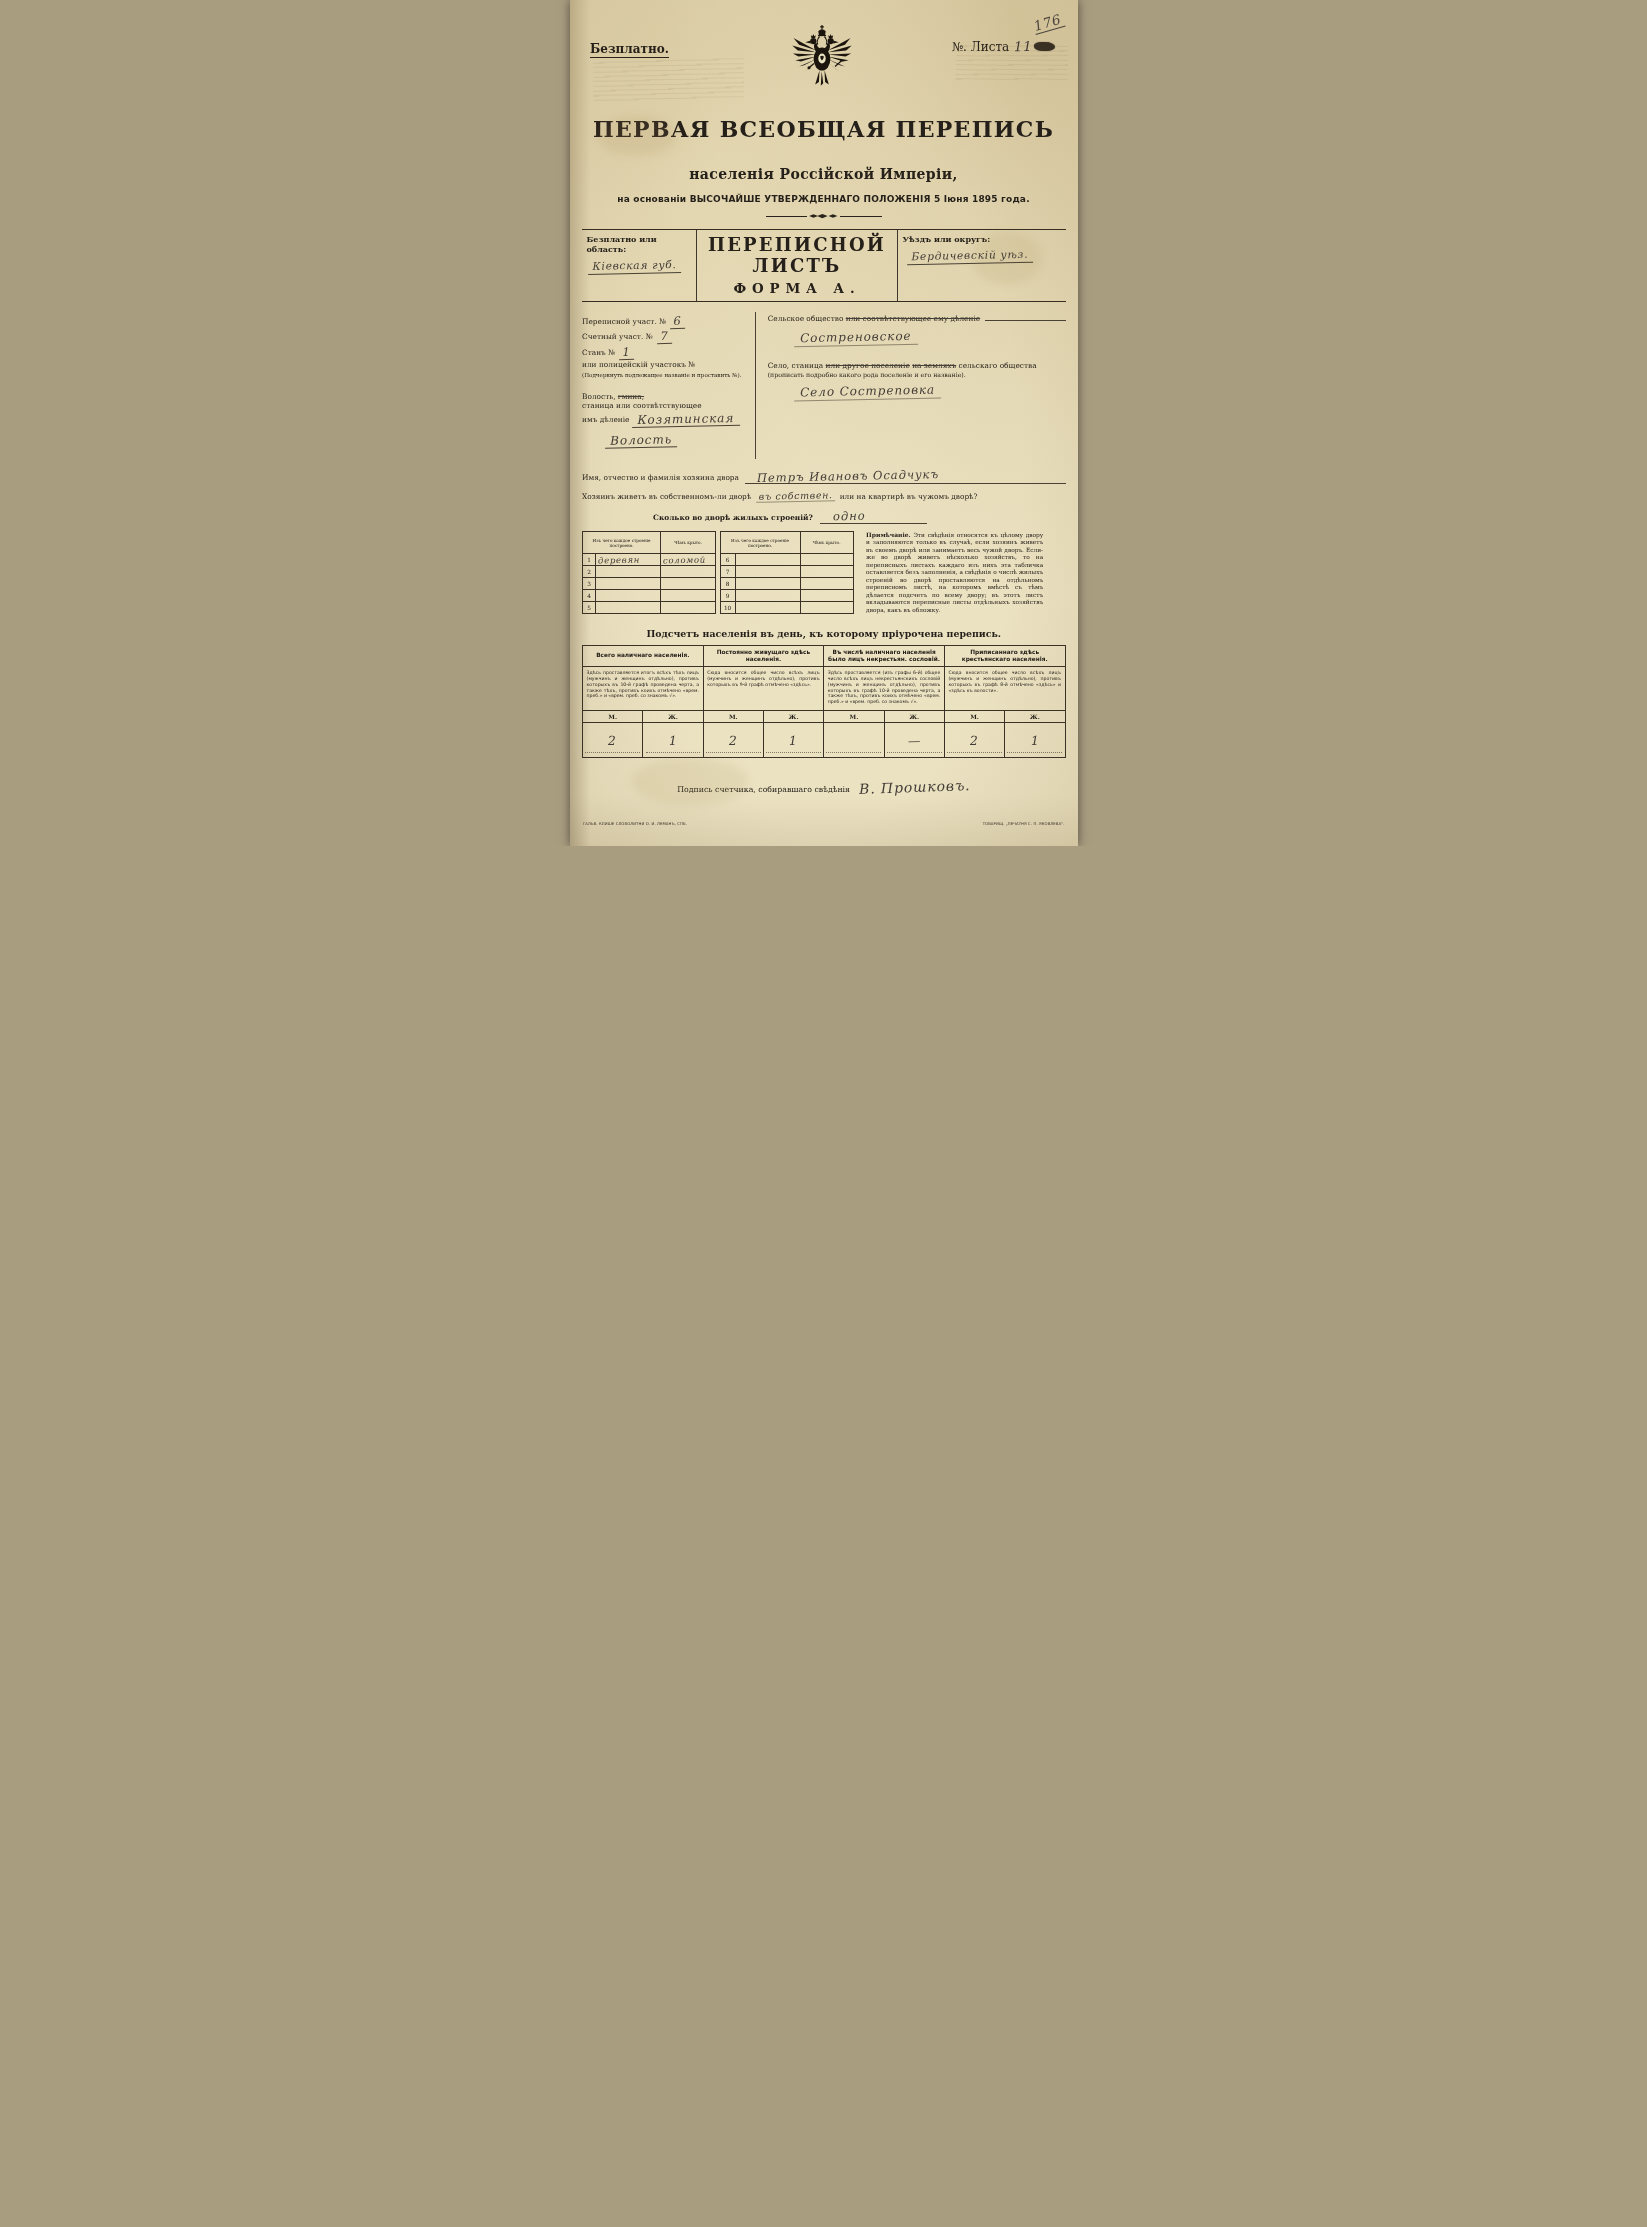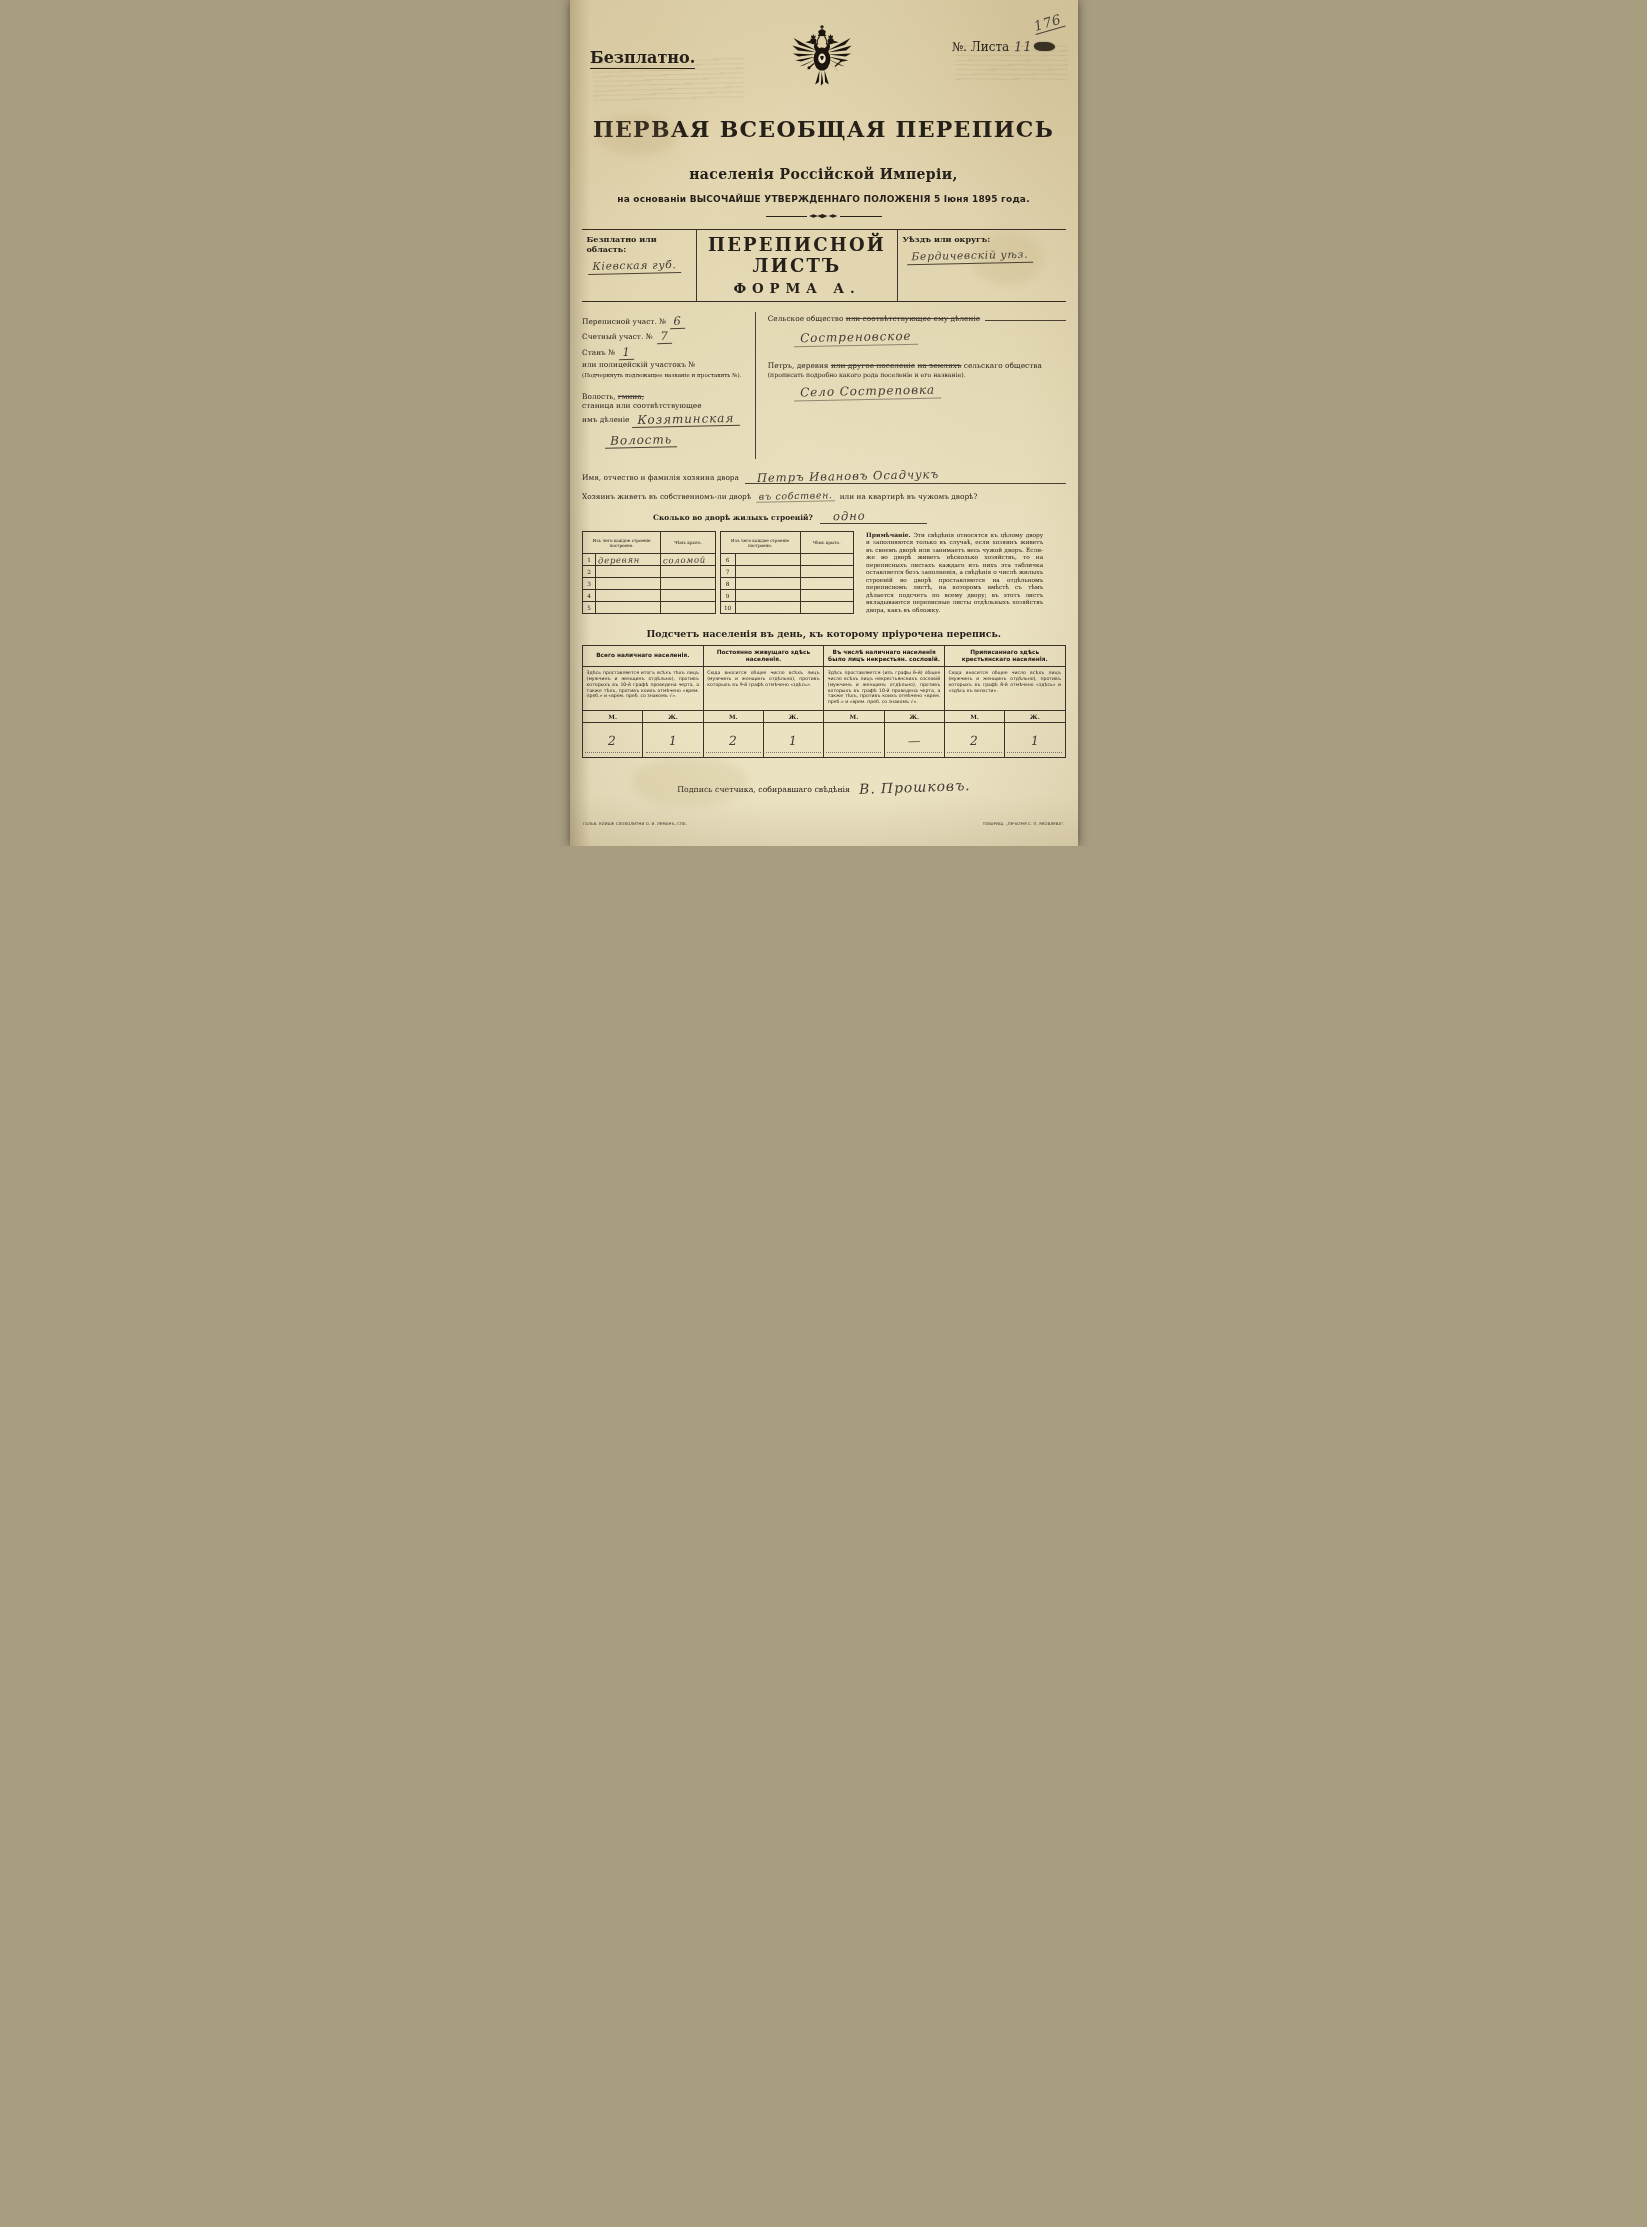--- a/index.html
+++ b/index.html
@@ -30,21 +30,21 @@
   .bleed-left{left:23px;top:58px;width:151px;height:43px;transform:rotate(-.6deg);}
   .bleed-right{right:9.8px;top:43px;width:112px;height:38px;transform:rotate(1deg);}
 
   .hw{font-family:"DejaVu Serif",serif;font-style:italic;color:#433c36;letter-spacing:0.7px;display:inline-block;transform:rotate(-1.2deg);}
   .xout{text-decoration:line-through;text-decoration-thickness:0.7px;text-decoration-color:#46403a;}
   .fill{flex:1;border-bottom:0.5px solid #4a4134;margin:0 0 1.8px 4.5px;min-width:13.4px;}
 
   .corner-number{position:absolute;top:15px;right:13.4px;font-size:13.4px;transform:rotate(-16deg);border-bottom:0.9px solid #4a443d;padding:0 2.7px 0 0.9px;color:#4a443d;}
 
   .top-row{display:grid;grid-template-columns:1fr auto 1fr;align-items:flex-start;padding:24px 23px 0 20.5px;}
-  .free{font-size:16px;font-weight:bold;border-bottom:0.9px solid #2a231c;align-self:start;margin-top:24px;justify-self:start;padding-bottom:0.9px;}
+  .free{font-size:12px;font-weight:bold;border-bottom:0.9px solid #2a231c;align-self:start;margin-top:18px;justify-self:start;padding-bottom:0.9px;}
   .eagle{justify-self:center;margin-top:0;}
   .sheetno{justify-self:end;margin-top:15px;font-size:12px;white-space:nowrap;display:flex;align-items:center;}
   .sheetno .hw{font-size:13.4px;margin-left:4.5px;}
   .blot{display:inline-block;width:20.5px;height:9.8px;margin-left:1.8px;background:#241d13;border-radius:45% 60% 50% 55%;opacity:.88;box-shadow:0 0 1.3px rgba(36,29,19,.7);}
 
   .masthead{text-align:center;}
   .masthead h1{margin:18px 0 0;font-size:22px;letter-spacing:1.3px;font-weight:bold;}
   .masthead h2{margin:24px 0 0;font-size:14px;letter-spacing:0.4px;font-weight:bold;}
   .masthead h3{margin:11.6px 0 0;font-family:"DejaVu Sans",sans-serif;font-size:9px;font-weight:bold;letter-spacing:0.2px;}
   .ornament{margin:9.8px auto 0;display:flex;align-items:center;justify-content:center;width:116px;}
@@ -252,21 +252,21 @@
           <div class="lbl-line">
             <span>Сельское общество</span>&nbsp;
             <span class="xout">или соотвѣтствующее ему дѣленіе</span>
             <span class="fill"></span>
           </div>
           <div class="hw hw-answer">Состреновское</div>
         </div>
 
         <div class="rblock village">
           <div>
-            <span>Петръ, деревня</span>
+            <span>Село, станица</span>
             <span class="xout">или другое поселеніе</span>
             <span class="xout">на земляхъ</span>
             <span>сельскаго общества</span>
           </div>
           <div class="vnote">(прописать подробно какого рода поселеніе и его названіе).</div>
           <div class="hw hw-answer">Село Состреповка</div>
         </div>
       </div>
     </div>
 

